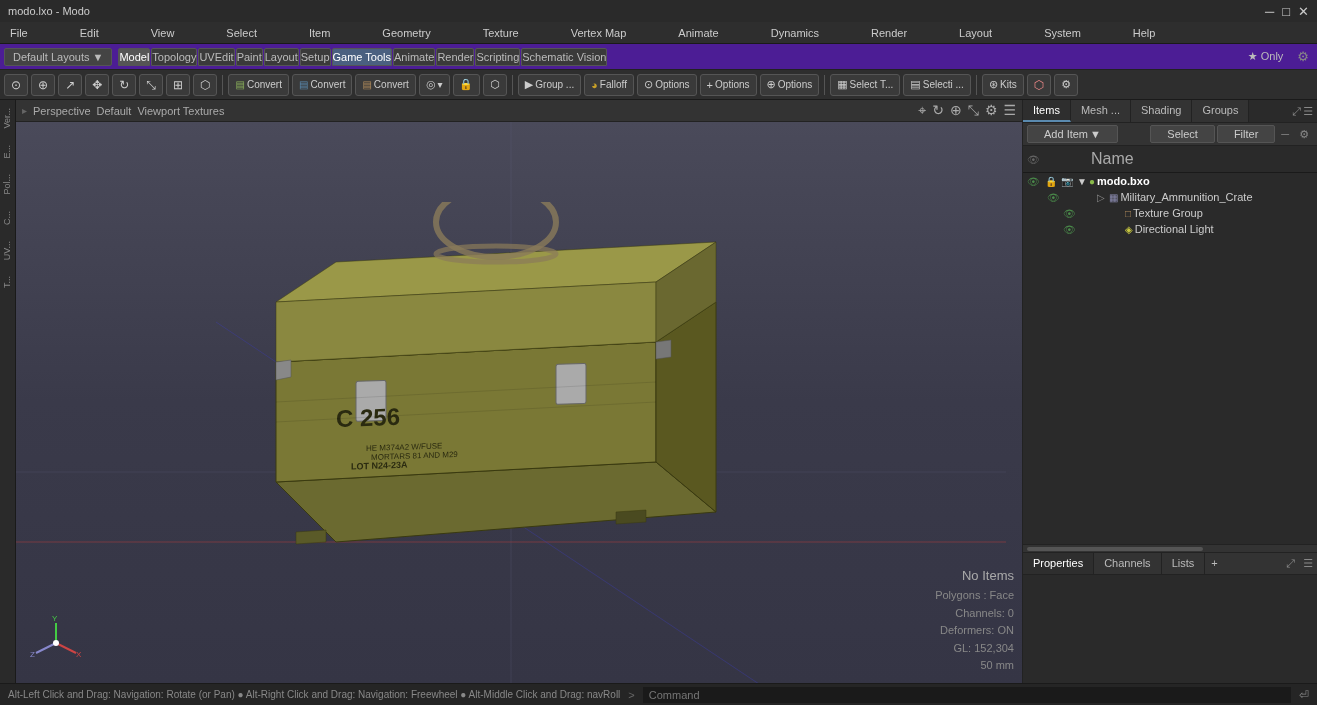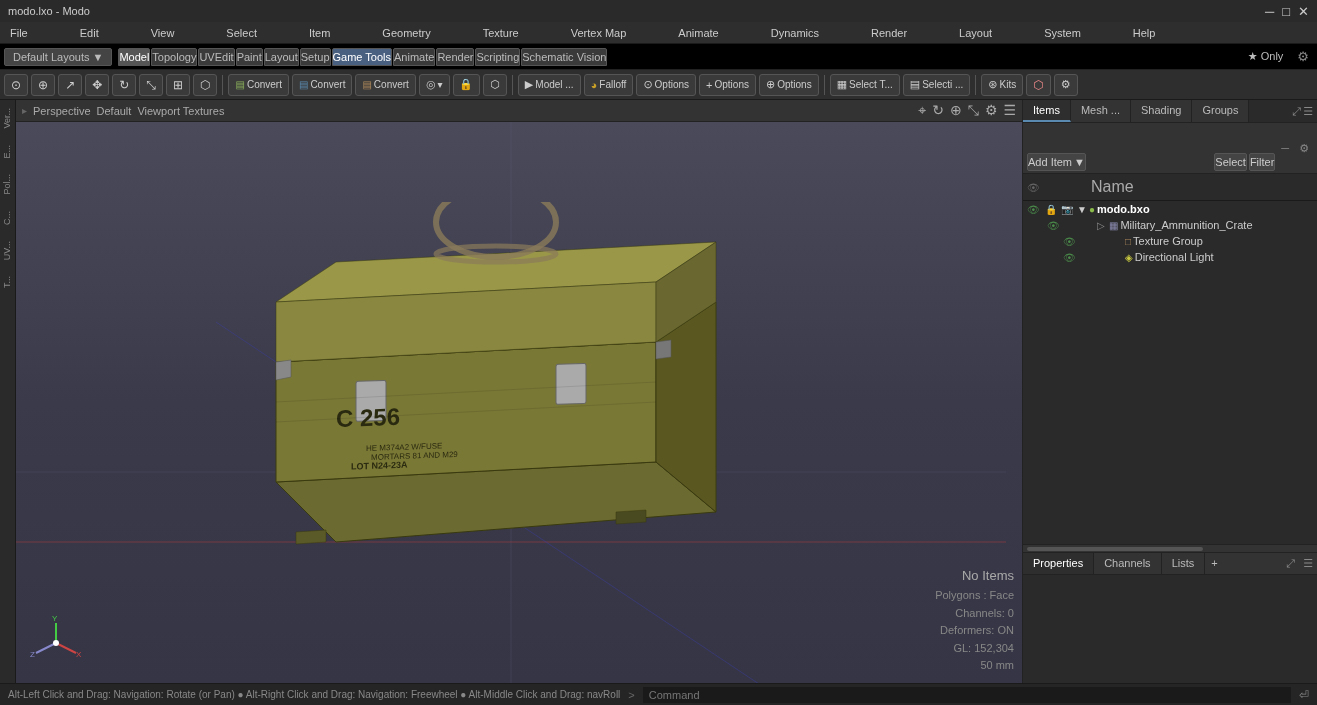--- a/index.html
+++ b/index.html
@@ -9,21 +9,21 @@
     #titlebar { display: flex; align-items: center; justify-content: space-between; background: #2a2a2a; height: 22px; padding: 0 8px; }
     #titlebar .title { color: #ccc; font-size: 11px; }
     #titlebar .win-controls { display: flex; gap: 8px; }
     #titlebar .win-controls span { color: #ccc; cursor: pointer; font-size: 13px; }
 
     
     #menubar { display: flex; align-items: center; background: #2e2e2e; height: 22px; border-bottom: 1px solid #1a1a1a; gap: 32px; }
     #menubar .menu-item { padding: 2px 10px; color: #ccc; cursor: pointer; font-size: 11px; }
 
     
-    #layoutbar { display: flex; align-items: center; background: #000000; height: 26px; border-bottom: 1px solid #222; gap: 2px; padding: 0 4px; }
+    #layoutbar { display: flex; align-items: center; background: #4c1d95; height: 26px; border-bottom: 1px solid #222; gap: 2px; padding: 0 4px; }
     #layoutbar .layout-btn { padding: 2px 8px; color: #bbb; cursor: pointer; font-size: 11px; background: #444; border: 1px solid #555; border-radius: 2px; }
     #layoutbar .tab-group { display: flex; gap: 1px; margin-left: 4px; }
     #layoutbar .tab { padding: 2px 0; background: #3a3a3a; border: 1px solid #555; color: #bbb; cursor: pointer; font-size: 11px; border-radius: 2px 2px 0 0; }
     #layoutbar .spacer { flex: 1; }
     #layoutbar .star-btn { padding: 2px 8px; color: #bbb; font-size: 11px; }
 
     
     #toolbar { display: flex; align-items: center; background: #2e2e2e; height: 30px; border-bottom: 1px solid #1a1a1a; padding: 0 4px; gap: 3px; flex-wrap: nowrap; overflow: hidden; }
     .tool-btn { display: flex; align-items: center; gap: 2px; padding: 2px 6px; background: #3a3a3a; border: 1px solid #555; border-radius: 3px; color: #ccc; cursor: pointer; font-size: 10px; white-space: nowrap; height: 22px; }
     .tool-sep { width: 1px; background: #555; height: 20px; margin: 0 2px; }
@@ -50,21 +50,21 @@
     
     #right-panel { width: 295px; background: #2e2e2e; border-left: 1px solid #222; display: flex; flex-direction: column; }
     
     
     #items-panel { flex: 1; display: flex; flex-direction: column; border-bottom: 1px solid #222; }
     #items-tabs { display: flex; background: #333; border-bottom: 1px solid #222; }
     #items-tabs .itab { padding: 4px 10px; font-size: 11px; color: #bbb; cursor: pointer; border-right: 1px solid #222; }
     #items-tabs .itab.active { background: #2e2e2e; color: #fff; border-bottom: 2px solid #5a8aaf; }
     
     #items-toolbar { display: flex; align-items: center; background: #333; padding: 2px 4px; gap: 2px; border-bottom: 1px solid #222; }
-    .items-tool { padding: 2px 0; background: #444; border: 1px solid #555; border-radius: 2px; color: #ccc; cursor: pointer; font-size: 11px; margin-top: 28px; }
+    .items-tool { padding: 2px 16px; background: #444; border: 1px solid #555; border-radius: 2px; color: #ccc; cursor: pointer; font-size: 11px; }
     .items-tool.dropdown { display: flex; align-items: center; gap: 2px; }
     .items-spacer { flex: 1; }
     
     #items-cols { display: flex; align-items: center; background: #2a2a2a; padding: 2px 4px; border-bottom: 1px solid #1a1a1a; }
     #items-cols .eye-col { width: 20px; }
     #items-cols .col-header { flex: 1; color: #aaa; font-size: 16px; padding: 2px 4px; }
     
     #items-tree { flex: 1; overflow-y: auto; background: #2a2a2a; }
     .tree-item { display: flex; align-items: center; padding: 2px 4px; cursor: pointer; }
     .tree-item .eye-icon { width: 18px; color: #888; font-size: 10px; }
@@ -194,21 +194,21 @@
   </div>
   <div class="tool-btn">
     <span style="font-size:11px;">🔒</span>
   </div>
   <div class="tool-btn">
     <span style="font-size:11px;">⬡</span>
   </div>
   <div class="tool-sep"></div>
   <div class="tool-btn">
     <span style="font-size:11px;">▶</span>
-    <span>Model ...</span>
+    <span>Group ...</span>
   </div>
   <div class="tool-btn">
     <span style="font-size:11px;color:#c8a028;">◕</span>
     <span>Falloff</span>
   </div>
   <div class="tool-btn">
     <span style="font-size:11px;">⊙</span>
     <span>Options</span>
   </div>
   <div class="tool-btn">

